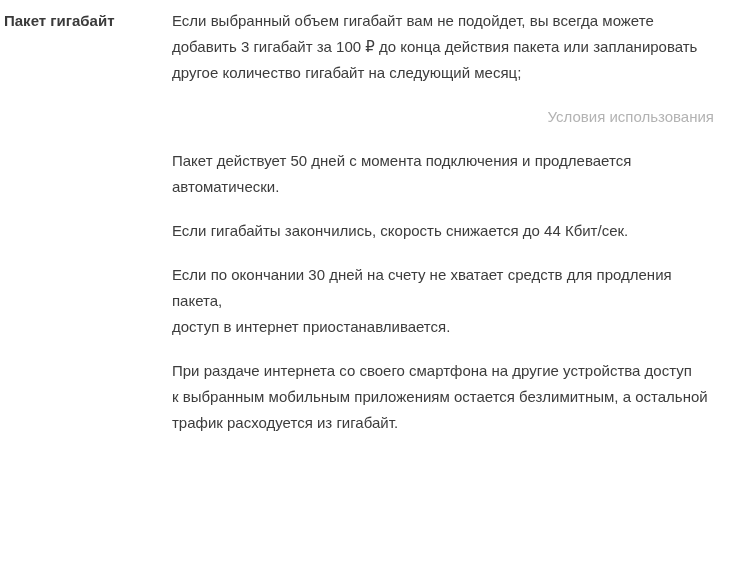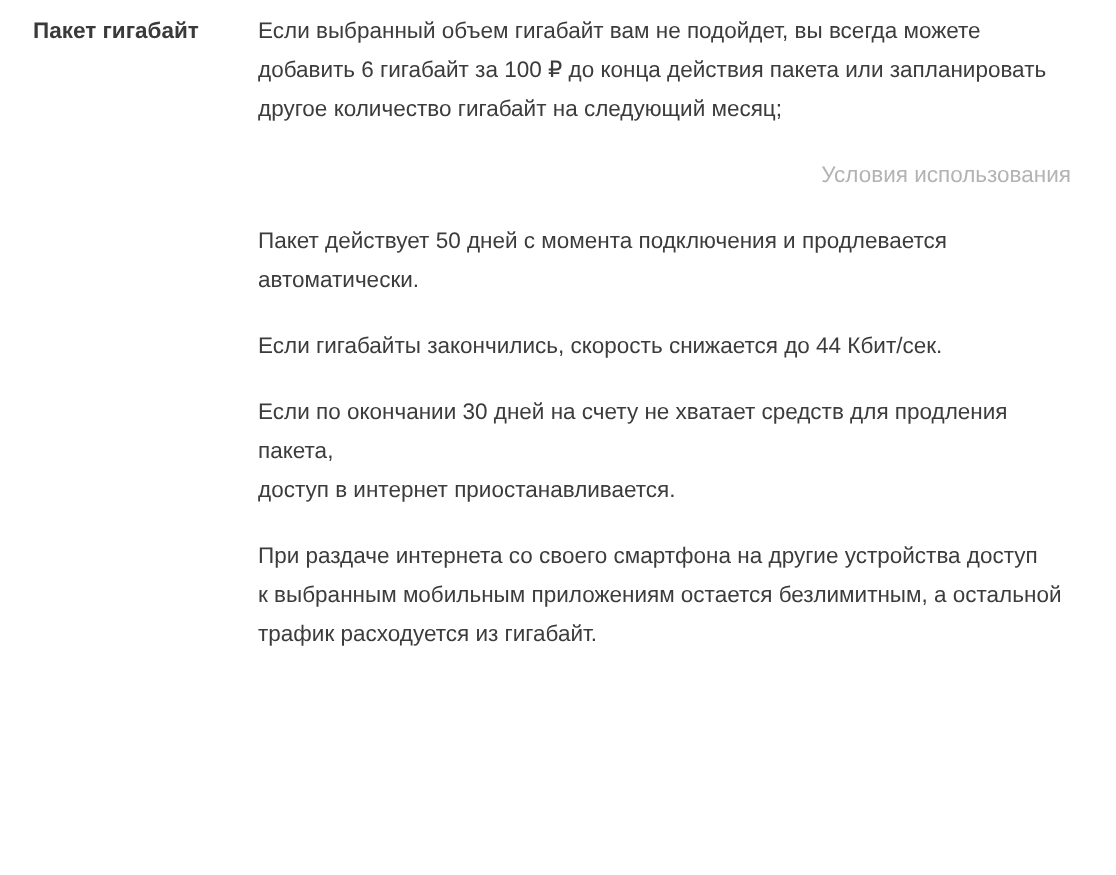--- a/index.html
+++ b/index.html
@@ -14,21 +14,21 @@
   .section {
     display: flex;
     align-items: flex-start;
     padding-top: 8px;
     width: 744px;
     box-sizing: border-box;
   }
   .label-col {
     width: 172px;
     flex: 0 0 172px;
-    padding-left: 22px;
+    padding-left: 4px;
     box-sizing: border-box;
   }
   .row-label {
     font-size: 15px;
     line-height: 26px;
     font-weight: bold;
     color: #3a3a3a;
     margin: 0;
   }
   .content-col {
@@ -58,21 +58,21 @@
 </style>
 </head>
 <body>
 
 <div class="section">
   <div class="label-col">
     <h3 class="row-label">Пакет гигабайт</h3>
   </div>
   <div class="content-col">
     <p class="para">Если выбранный объем гигабайт вам не подойдет, вы всегда можете
-добавить 6 гигабайт за 100 ₽ до конца действия пакета или запланировать
+добавить 3 гигабайт за 100 ₽ до конца действия пакета или запланировать
 другое количество гигабайт на следующий месяц;</p>
     <h4 class="subheading">Условия использования</h4>
     <p class="para">Пакет действует 50 дней с момента подключения и продлевается
 автоматически.</p>
     <p class="para">Если гигабайты закончились, скорость снижается до 44 Кбит/сек.</p>
     <p class="para">Если по окончании 30 дней на счету не хватает средств для продления пакета,
 доступ в интернет приостанавливается.</p>
     <p class="para">При раздаче интернета со своего смартфона на другие устройства доступ
 к выбранным мобильным приложениям остается безлимитным, а остальной
 трафик расходуется из гигабайт.</p>

